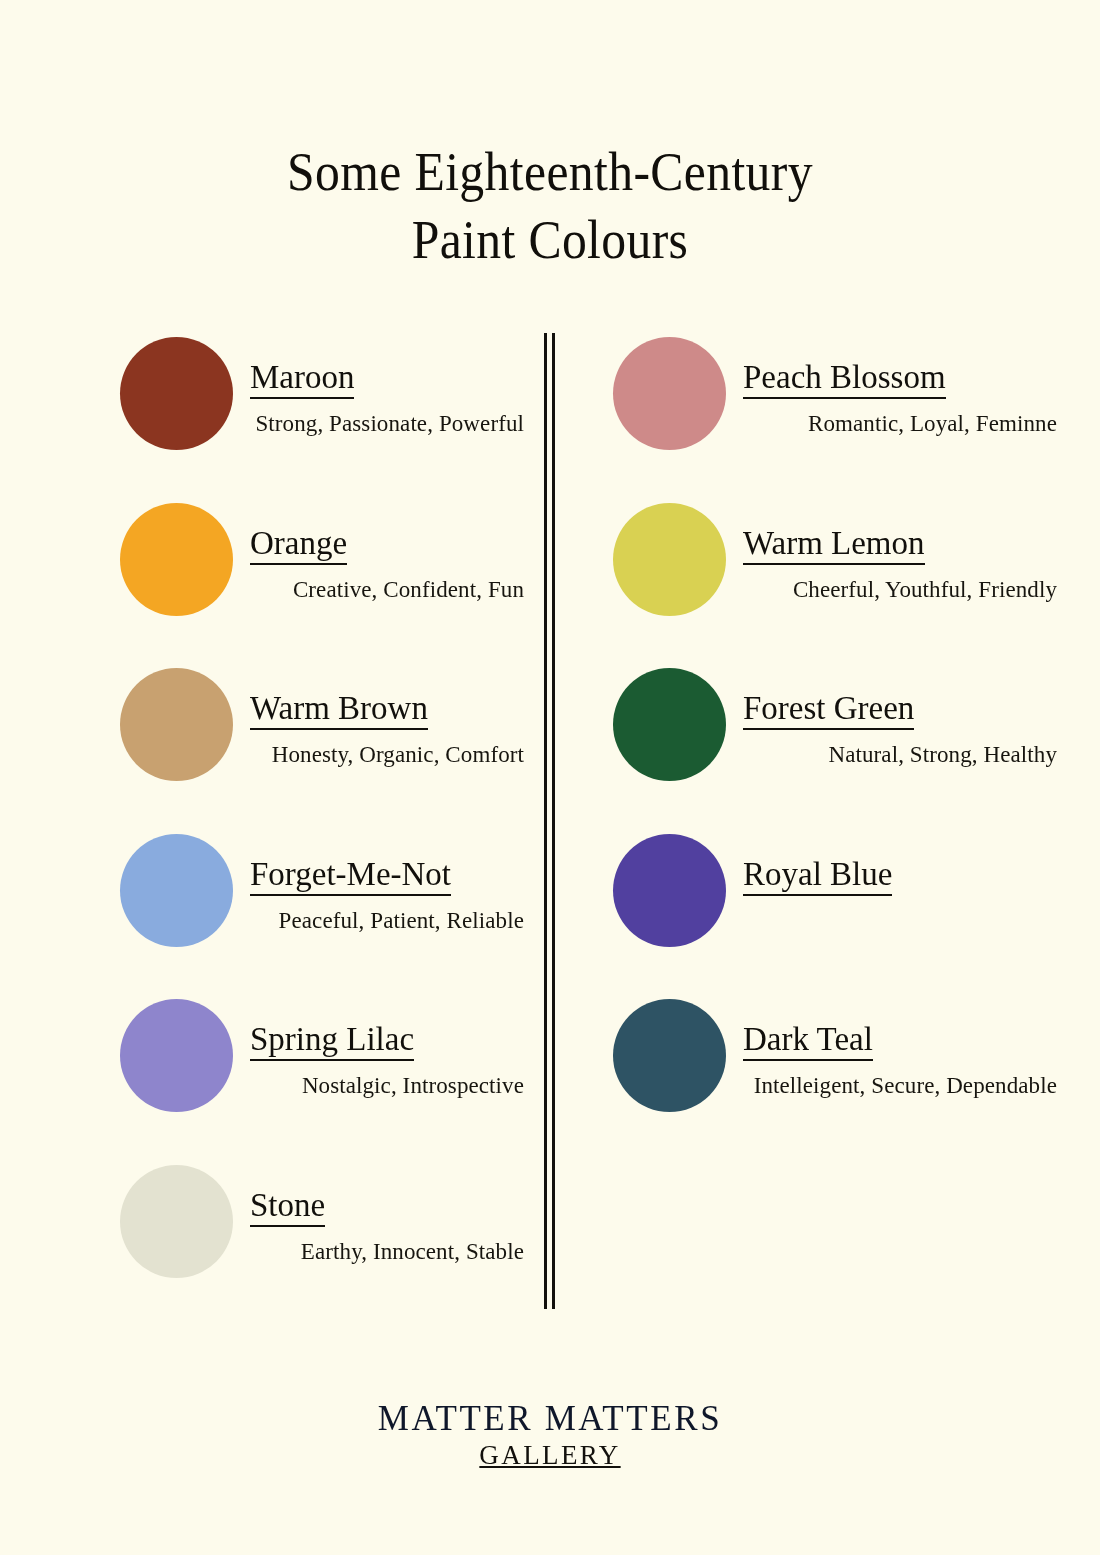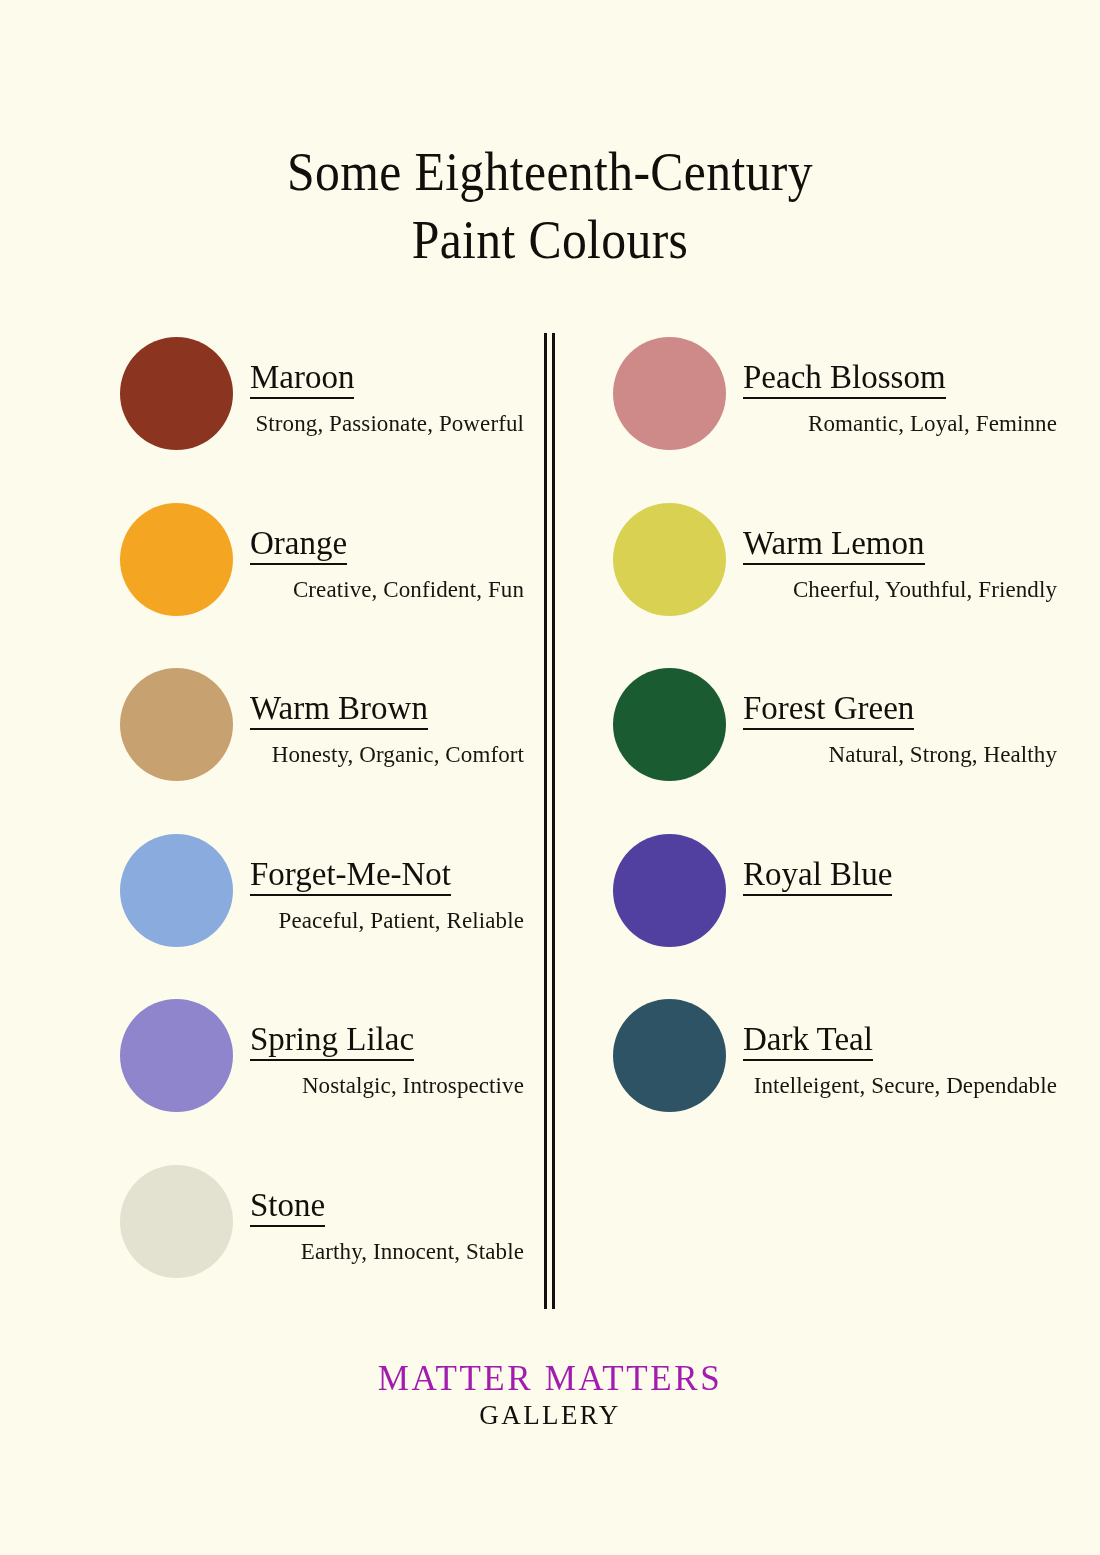--- a/index.html
+++ b/index.html
@@ -128,28 +128,30 @@
     left: 0;
     top: 1358px;
     width: 1100px;
     text-align: center;
   }
   .footer-brand {
     display: block;
     font-size: 35px;
     line-height: 1.18;
     letter-spacing: 2.6px;
-    color: #a21caf;
+    color: #0f172a;
+    margin-top: 40px;
   }
   .footer-sub {
     display: block;
     font-size: 27px;
     line-height: 1.2;
     letter-spacing: 2.4px;
     color: #12100c;
+    text-decoration: underline;
   }
 </style>
 </head>
 <body style="background: rgb(253, 251, 236);">
 
 <div class="poster">
 
   <div class="title-block">
     <span class="title-line">Some Eighteenth-Century</span>
     <span class="title-line">Paint Colours</span>

